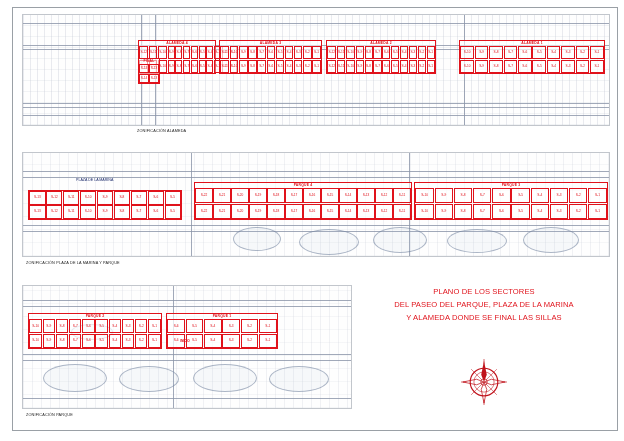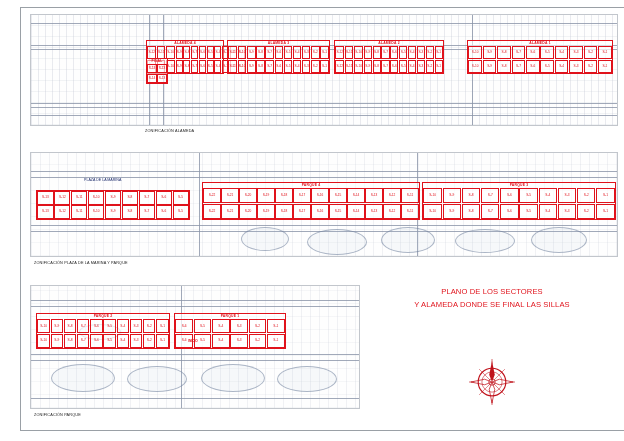--- a/index.html
+++ b/index.html
@@ -9,21 +9,21 @@
   }
   body {
     width: 624px;
     height: 441px;
     font-family: "Liberation Sans", sans-serif;
     overflow: hidden;
     position: relative;
   }
   #sheet {
     position: absolute;
-    left: 12px; top: 0;
+    left: 4px; top: 0;
     width: 512px;
     height: 441px;
     background: #ffffff;
   }
   .sheet-border {
     position: absolute;
     left: 8px; top: 7px;
     width: 606px;
     height: 424px;
     border: 1px solid #9aa0a6;
@@ -476,20 +476,21 @@
       <div class="cell">S-1</div>
     </div>
   </div>
 
   <div class="plan-label" style="left:176px; top:339px; font-size:3.2px;">INICIO</div>
 
   <div class="zone-label" style="left:22px; top:413px;">ZONIFICACIÓN PARQUE</div>
 
   <div id="titleblock">
     <div class="title-line">PLANO DE LOS SECTORES</div>
+    <div class="title-line">DEL PASEO DEL PARQUE, PLAZA DE LA MARINA</div>
     <div class="title-line">Y ALAMEDA DONDE SE FINAL LAS SILLAS</div>
 
     <div id="compass">
       <svg viewBox="0 0 100 100" width="46" height="46" aria-hidden="true">
         <circle cx="50" cy="50" r="30" fill="none" stroke="#c0121b" stroke-width="2.5"></circle>
         <circle cx="50" cy="50" r="22" fill="none" stroke="#c0121b" stroke-width="1.2"></circle>
         <circle cx="50" cy="50" r="7" fill="none" stroke="#c0121b" stroke-width="1.6"></circle>
         <path d="M50 4 L56 34 L50 50 L44 34 Z" fill="#c0121b"></path>
         <path d="M50 96 L56 66 L50 50 L44 66 Z" fill="none" stroke="#c0121b" stroke-width="1.6"></path>
         <path d="M4 50 L34 56 L50 50 L34 44 Z" fill="none" stroke="#c0121b" stroke-width="1.6"></path>

